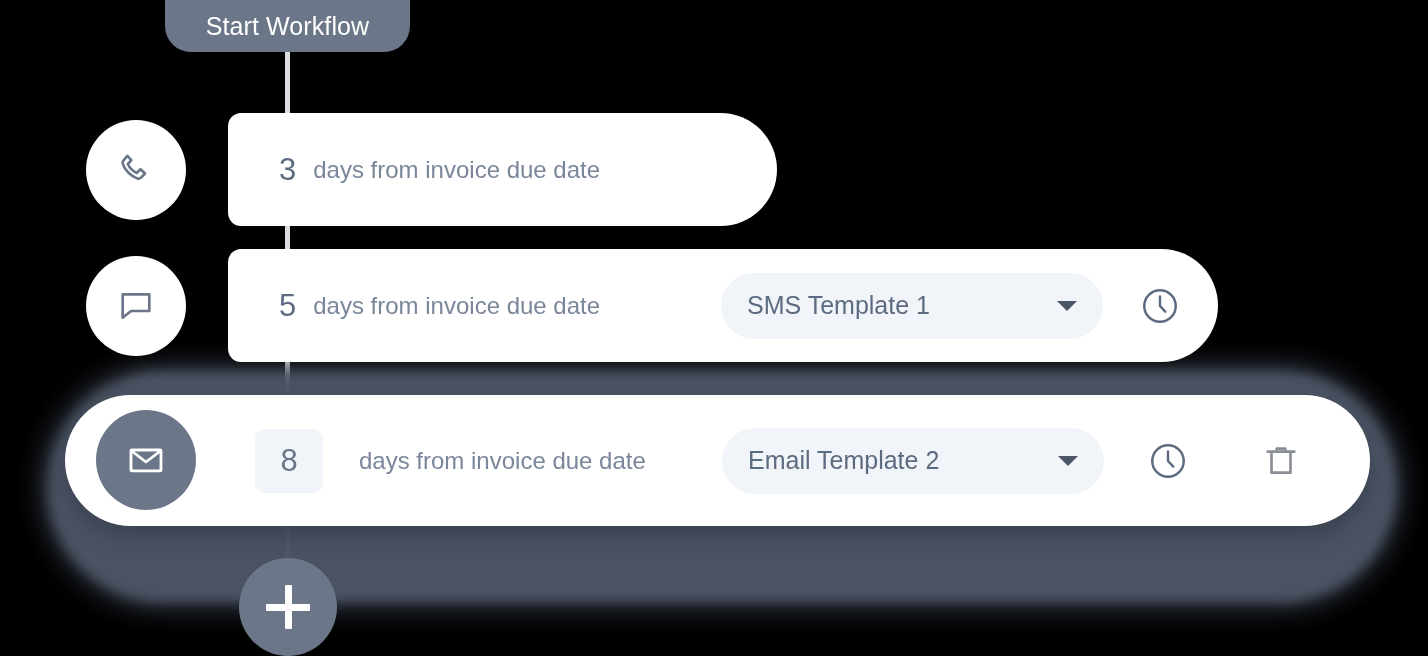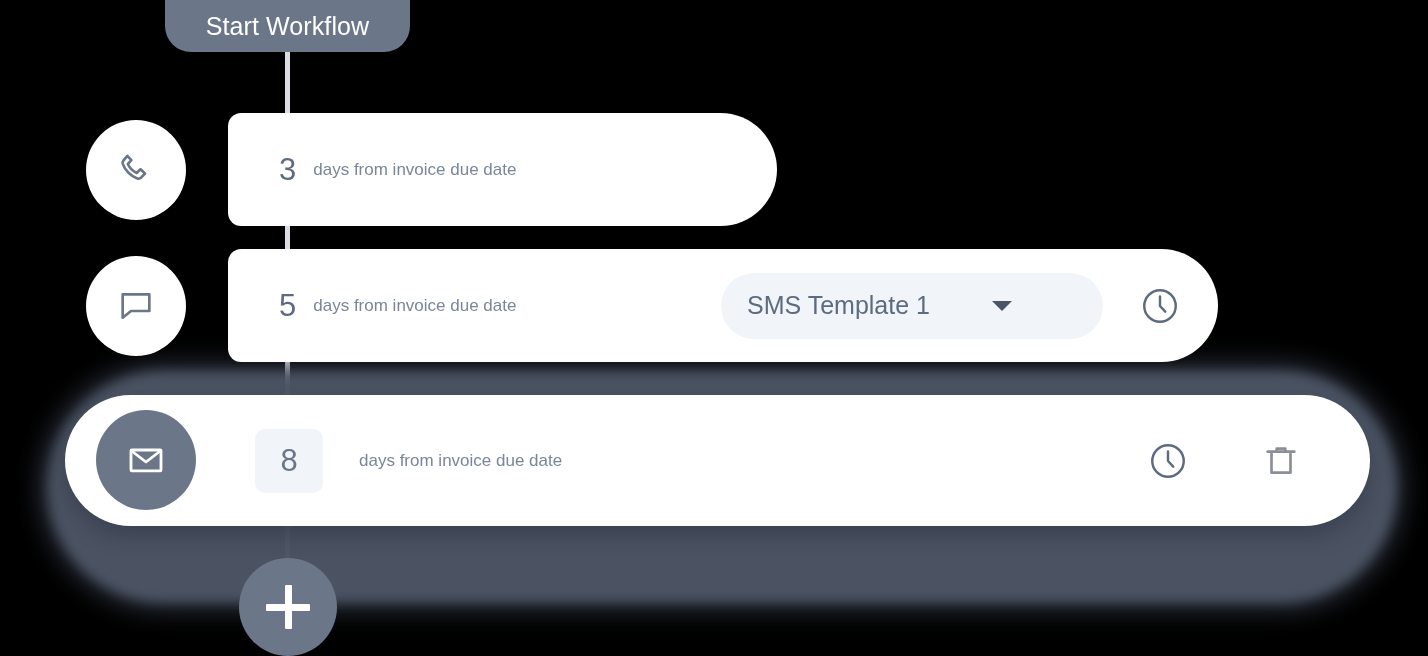--- a/index.html
+++ b/index.html
@@ -58,41 +58,41 @@
   .card.stub {
     border-radius: 14px 60px 60px 14px;
   }
 
   .num {
     font-size: 31px;
     color: #5d6b80;
     font-weight: 400;
   }
   .label {
-    font-size: 17px;
+    font-size: 24px;
     color: #7a8699;
     margin-left: 17px;
     white-space: nowrap;
   }
   .num-box {
     width: 68px; height: 64px;
     background: #f1f4f8;
     border-radius: 10px;
     display: flex; align-items: center; justify-content: center;
   }
   .num-box .num { color: #6b7789; }
 
   
   .select {
     height: 66px;
     background: #f1f4f8;
     border-radius: 33px;
     display: flex;
     align-items: center;
-    justify-content: flex-start;
+    justify-content: space-between;
     padding: 0 26px 0 26px;
     gap: 32px;
   }
   .select .sel-text {
     font-size: 25px;
     color: #5d6b80;
     white-space: nowrap;
   }
   .caret {
     width: 0; height: 0;
@@ -217,20 +217,24 @@
         </svg>
       </span>
     </div>
 
     <div class="num-box" style="position:absolute; left:190px;">
       <span class="num">8</span>
     </div>
 
     <span class="label" style="position:absolute; left:277px;">days from invoice due date</span>
 
+    <div class="select" style="position:absolute; left:657px; width:382px;">
+      <span class="sel-text">Email Template 2</span>
+      <span class="caret"></span>
+    </div>
 
     <div class="icon-btn" style="position:absolute; left:1081px;">
       <span>
         <svg width="42" height="42" viewBox="0 0 24 24" fill="none" stroke="#5d6b80" stroke-width="1.4" stroke-linecap="round" stroke-linejoin="round">
           <circle cx="12" cy="12" r="9"></circle>
           <path d="M12 6.6 V12 L15 15.2"></path>
         </svg>
       </span>
     </div>
 

